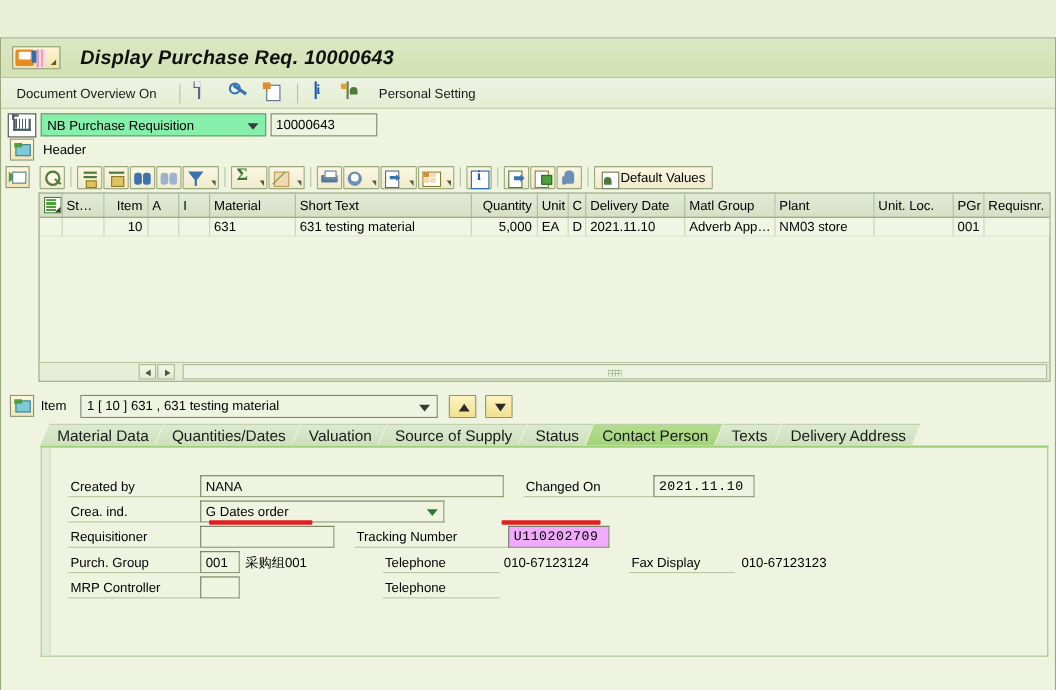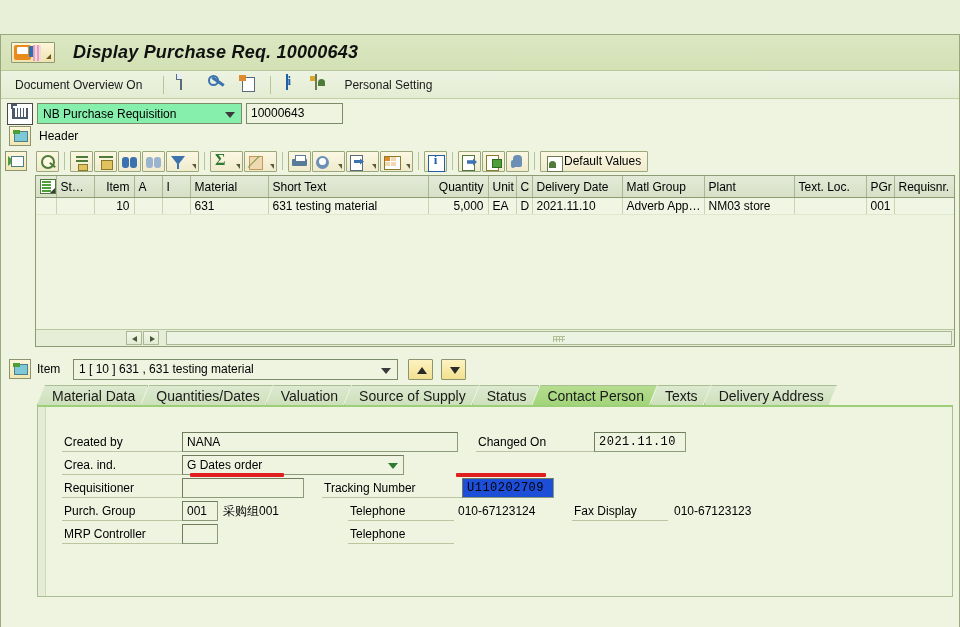--- a/index.html
+++ b/index.html
@@ -418,21 +418,21 @@
   }
   .finput.mono { font-family:"Liberation Mono", monospace; letter-spacing:0.5px;}
   .fdrop {
     height:20px;background:#eef4e0;border:1px solid #8b9a77;
     border-top-color:#6f7d5c;border-left-color:#6f7d5c;
     font-size:12px;line-height:18px;padding-left:4px;position:relative;
   }
   .fdrop .arw{position:absolute;right:5px;top:7px;width:0;height:0;border-left:5px solid transparent;border-right:5px solid transparent;border-top:6px solid #2e7a33;}
   .ftext { font-size:12px; padding-left:2px; }
   .highlight-val {
-    background: #1d4ed8;
+    background: #f0abfc;
     border: 1px solid #8b9a77;
     border-top-color:#6f7d5c;border-left-color:#6f7d5c;
   }
   .redline {
     position:absolute;
     height: 4px;
     background: #e02020;
     border-radius: 1px;
   }
   .panel-leftbar {
@@ -591,21 +591,21 @@
             <th>A</th>
             <th>I</th>
             <th>Material</th>
             <th>Short Text</th>
             <th class="num">Quantity</th>
             <th>Unit</th>
             <th>C</th>
             <th>Delivery Date</th>
             <th>Matl Group</th>
             <th>Plant</th>
-            <th>Text. Loc.</th>
+            <th>Unit. Loc.</th>
             <th>PGr</th>
             <th>Requisnr.</th>
 
           </tr>
         </thead>
         <tbody>
           <tr>
             <td class="sel-col"></td>
             <td class="st-col"></td>
             <td class="num">10</td>

